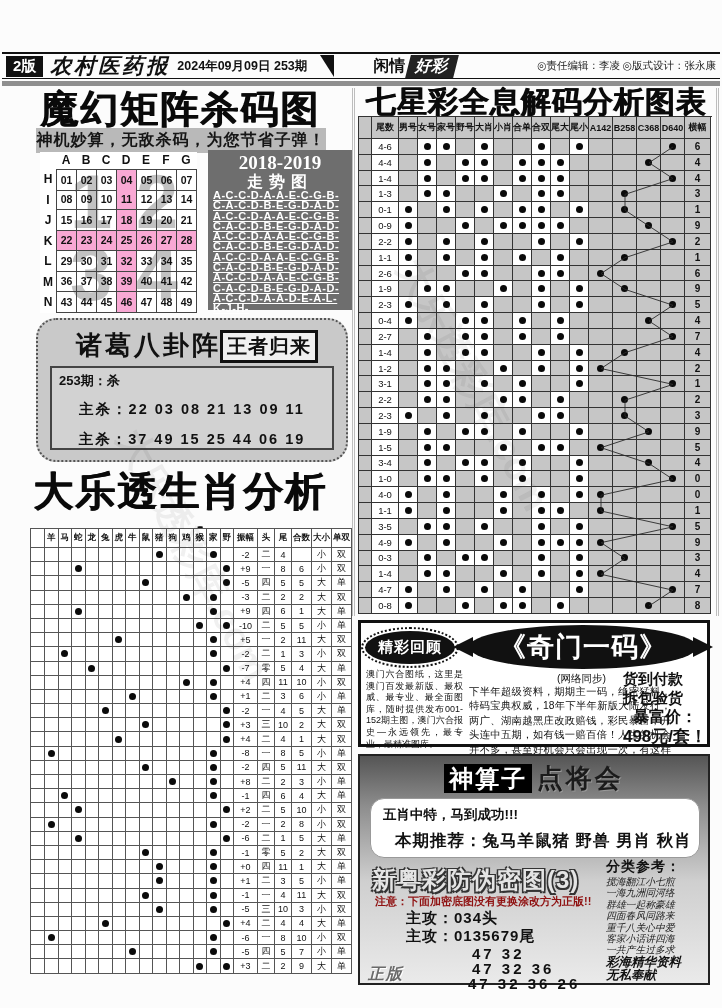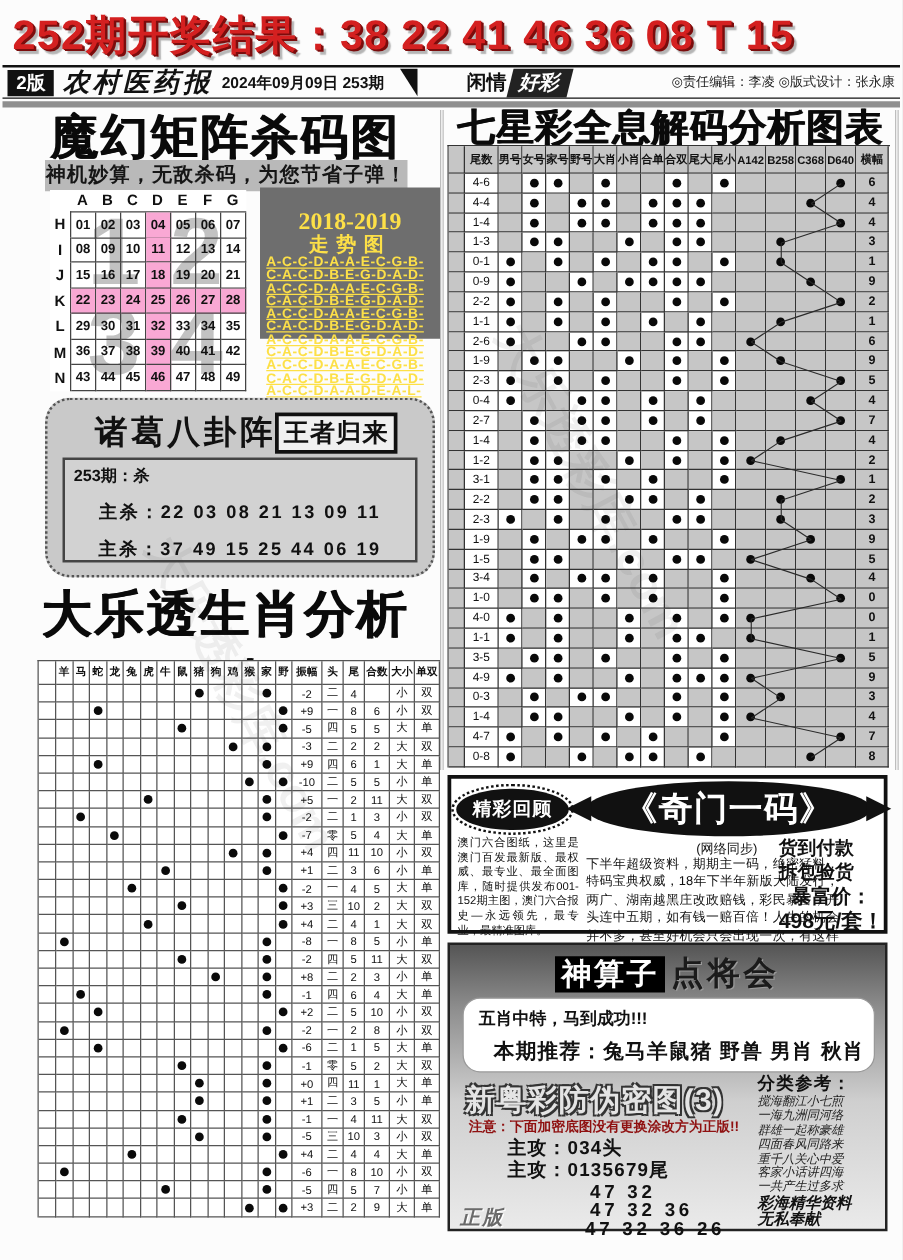--- a/index.html
+++ b/index.html
@@ -37,22 +37,22 @@
   .mx-label{width:16px;font-size:12px;font-weight:bold;text-align:center;line-height:20.5px;flex:none;}
   .mx-hcell{width:20px;font-size:12px;font-weight:bold;text-align:center;line-height:17px;flex:none;}
   .mx-strip{display:flex;border-left:1px solid #444;}
   .mx-strip.first{border-top:1px solid #444;}
   .mx-strip-nb{border:none;}
   .mx-cell{width:20px;height:20.5px;flex:none;border-right:1px solid #444;border-bottom:1px solid #444;
            font-size:10.5px;font-weight:bold;display:flex;align-items:center;justify-content:center;background:transparent;}
   .mx-cell.shaded{background:#f9a8d4;}
   .mx-digit{position:absolute;z-index:1;font-size:76px;font-weight:bold;color:#9b9b9b;opacity:.6;line-height:76px;}
   #mxd1{left:30px;top:12px;} #mxd2{left:96px;top:12px;} #mxd3{left:30px;top:84px;} #mxd4{left:96px;top:84px;}
-  #trend{position:absolute;left:168px;top:-2px;width:144px;height:121px;background:#6e6e6e;color:#fde047;
-         padding:18px 5px;}
+  #trend{position:absolute;left:168px;top:-2px;width:144px;height:160px;background:#6e6e6e;color:#ffffff;
+         padding:3px 5px;}
   .trend-t1{font-family:"Liberation Serif","DejaVu Serif",serif;font-size:19px;font-weight:bold;text-align:center;line-height:20px;}
   .trend-t2{font-size:16px;font-weight:900;text-align:center;letter-spacing:6px;line-height:17px;}
   .trend-line{font-size:11px;font-weight:bold;line-height:10.3px;letter-spacing:.5px;white-space:nowrap;text-decoration:underline;}
   
   #bagua{position:absolute;left:36px;top:318px;width:312px;height:144px;background:#c9c9c9;
          border:2px dotted #555;border-radius:20px;}
   #bagua .bg-title{position:absolute;left:38px;top:8px;font-size:26px;font-weight:900;letter-spacing:3px;}
   #bagua .bg-badge{position:absolute;right:28px;top:10px;border:3px solid #111;background:#f0f0f0;
                    font-size:20px;font-weight:900;padding:0 4px;letter-spacing:1px;}
   #bagua .bg-inner{position:absolute;left:12px;right:12px;top:46px;bottom:10px;border:2px solid #444;background:#d2d2d2;}
@@ -127,21 +127,20 @@
   
   .wm{position:absolute;color:rgba(40,40,40,.07);font-size:38px;font-weight:bold;white-space:nowrap;z-index:9;pointer-events:none;}
   #wm1{left:150px;top:420px;transform:rotate(62deg);transform-origin:left top;}
   #wm2{left:430px;top:250px;transform:rotate(62deg);transform-origin:left top;}
 </style>
 </head>
 <body>
 
 <div id="page" data-interactable="false">
 
-  <div class="banner" data-interactable="false">252期开奖结果：38 22 41 46 36 08 T 15</div>
 
   <div class="masthead" data-interactable="false">
     <span class="pagebadge" data-interactable="false">2版</span>
     <span class="paper" data-interactable="false">农村医药报</span>
     <span class="dateissue" data-interactable="false">2024年09月09日 253期</span>
     <span class="sectag" data-interactable="false">
       <span class="tri-l" data-interactable="false"></span>
       <span class="xq" data-interactable="false">闲情</span>
       <span class="hc" data-interactable="false">好彩</span>
     </span>

